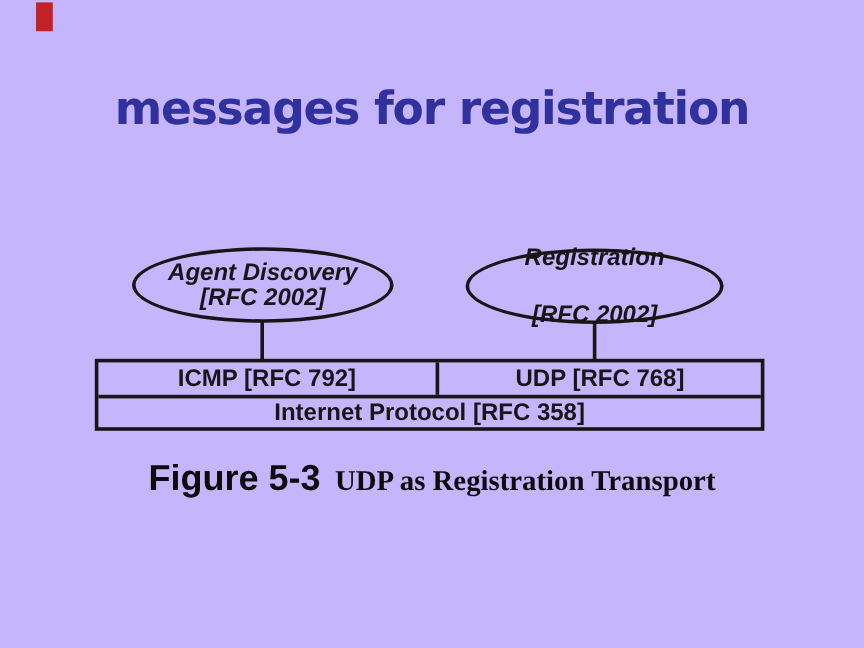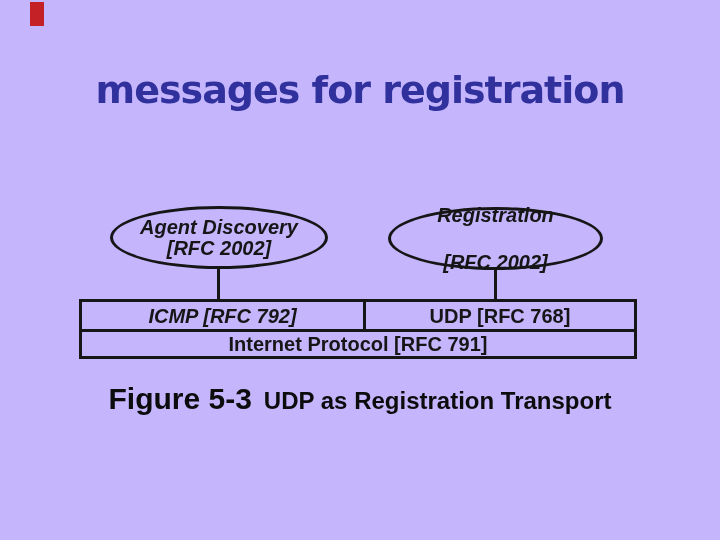--- a/index.html
+++ b/index.html
@@ -84,21 +84,21 @@
     font: bold 20px/1 "Liberation Sans", sans-serif;
     color: var(--diagram_ink, #161616);
   }
   .stack-row-top { display: flex; height: 27px; }
   .cell {
     display: flex;
     align-items: center;
     justify-content: center;
     white-space: nowrap;
   }
-  .cell-icmp { width: 281px; box-sizing: border-box; font-style: italic; }
+  .cell-icmp { width: 281px; box-sizing: border-box; }
   .cell-udp  { flex: 1; border-left: 3px solid var(--diagram_ink, #161616); }
   .stack-row-bottom {
     flex: 1;
     border-top: 3px solid var(--diagram_ink, #161616);
     display: flex;
     align-items: center;
     justify-content: center;
   }
 
   .caption {
@@ -108,21 +108,21 @@
     text-align: center;
     color: var(--body_ink, #0c0c0c);
     white-space: nowrap;
   }
   .caption-label {
     font-family: "Liberation Sans", sans-serif;
     font-weight: bold;
     font-size: 30px;
   }
   .caption-text {
-    font-family: Liberation Sans, sans-serif;
+    font-family: Liberation Serif, serif;
     font-weight: bold;
     font-size: 24px;
     margin-left: 12px;
   }
 </style>
 </head>
 <body>
 
 <div class="slide">
 
@@ -145,21 +145,21 @@
 
     <div class="connector connector-1"></div>
     <div class="connector connector-2"></div>
 
     <div class="stack">
       <div class="stack-row-top">
         <div class="cell cell-icmp">ICMP [RFC 792]</div>
         <div class="cell cell-udp">UDP [RFC 768]</div>
       </div>
       <div class="stack-row-bottom">
-        <span class="cell cell-ip">Internet Protocol [RFC 791]</span>
+        <span class="cell cell-ip">Internet Protocol [RFC 358]</span>
       </div>
     </div>
 
     <div class="caption">
       <span class="caption-label">Figure 5-3</span><span class="caption-text">UDP as Registration Transport</span>
     </div>
 
   </div>
 </div>
 

